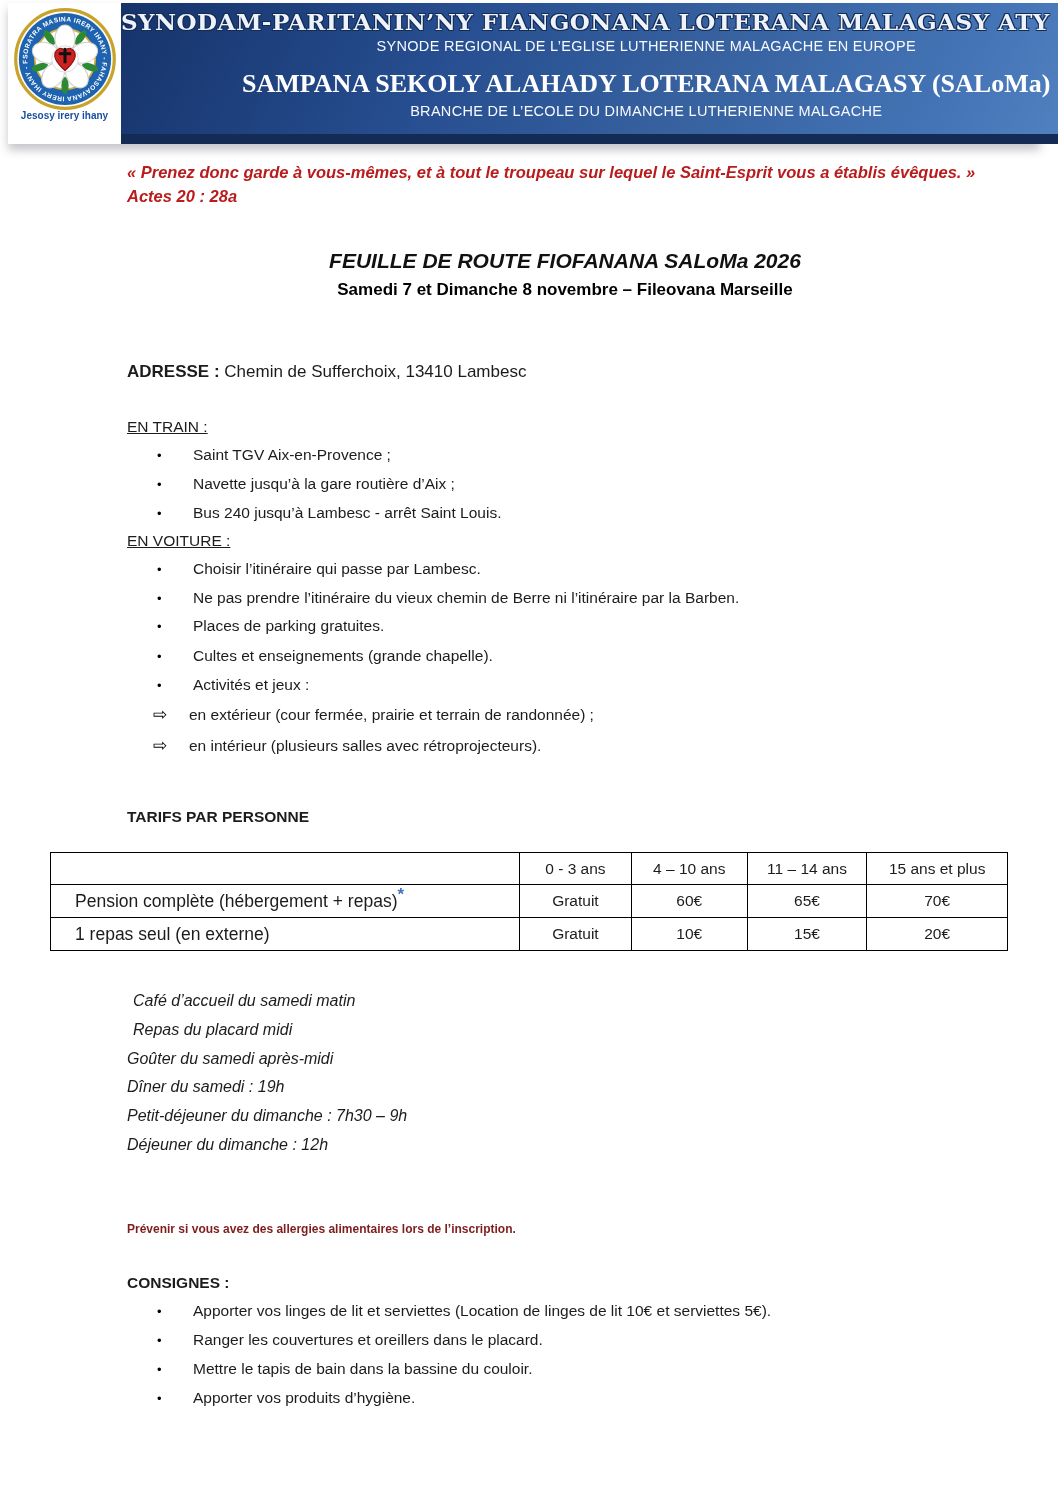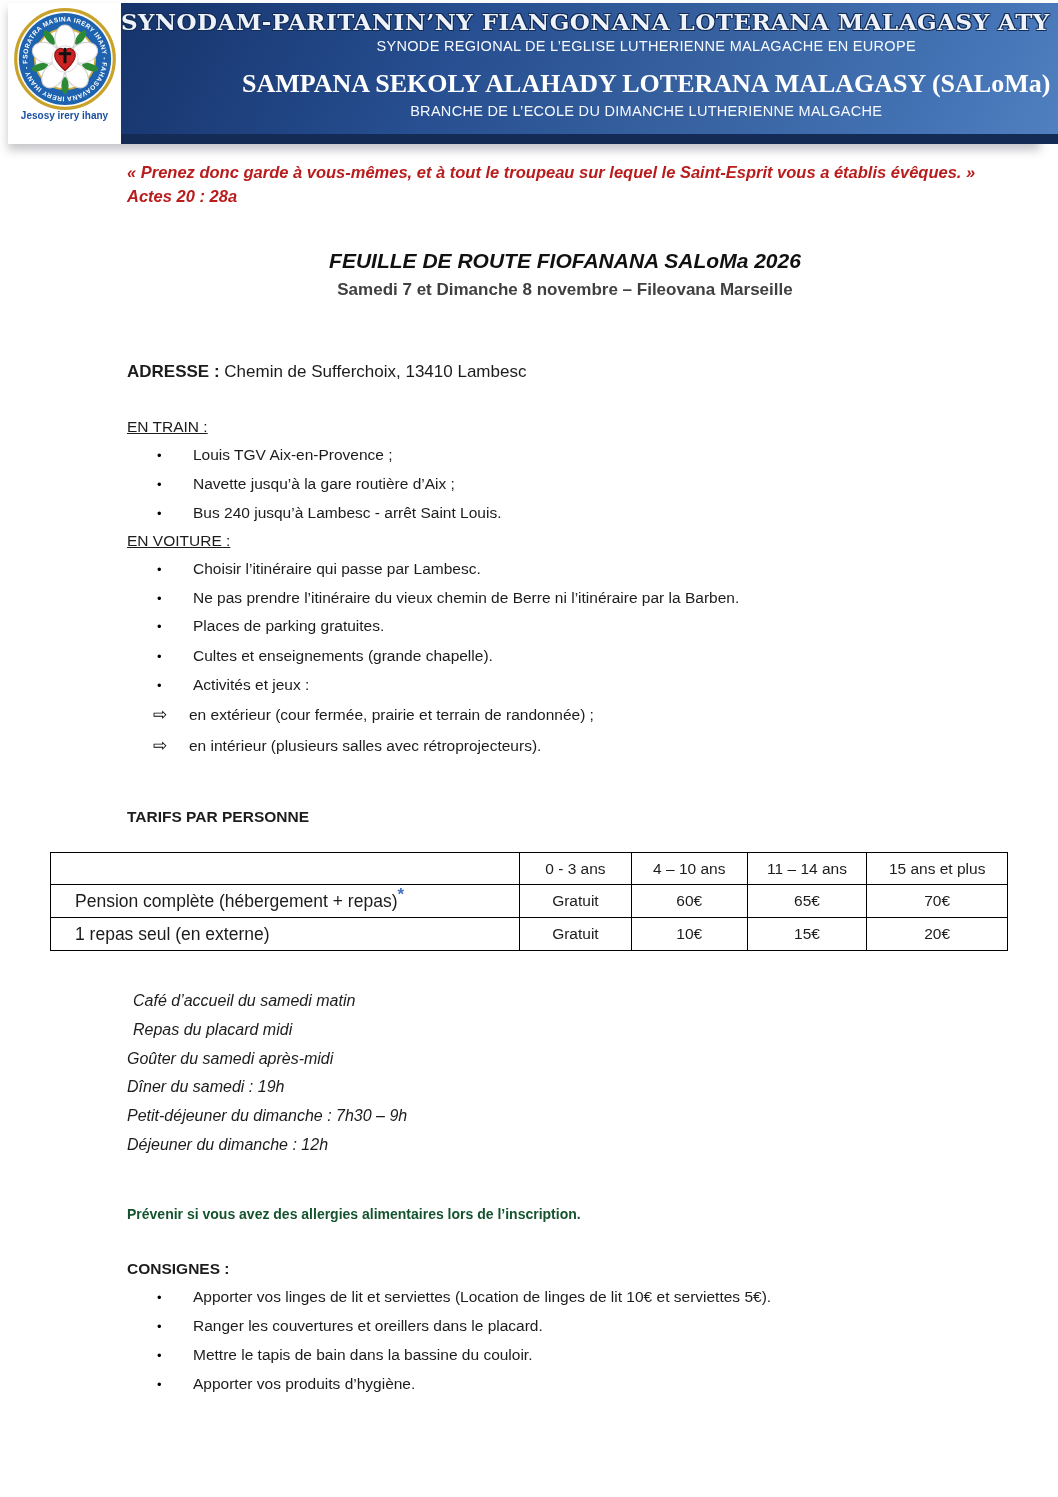--- a/index.html
+++ b/index.html
@@ -98,21 +98,21 @@
   .title-block { text-align: center; margin-top: 40px; }
   .doc-title {
     font-size: 21px;
     font-weight: bold;
     font-style: italic;
     color: #111;
   }
   .doc-subtitle {
     font-size: 17px;
     font-weight: bold;
-    color: #404040;
+    color: #000000;
     margin-top: 7px;
   }
 
   .address { margin-top: 62px; font-size: 17px; }
   .address b { font-weight: bold; }
 
   .sec-heading { font-size: 15.5px; margin-top: 36px; }
   .sec-heading.underlined { text-decoration: underline; }
   .sec-heading.bold { font-weight: bold; }
   .sec-heading.tight { margin-top: 2px; }
@@ -174,24 +174,24 @@
     font-weight: bold;
     font-style: normal;
     font-size: 21px;
     vertical-align: 3px;
     margin-left: -10px;
     margin-right: 1px;
   }
   .note-line.ind { padding-left: 6px; }
 
   .allergy {
-    margin-top: 46px;
-    font-size: 14px;
-    font-weight: bold;
-    color: #14532d;
+    margin-top: 62px;
+    font-size: 12px;
+    font-weight: bold;
+    color: #7f1d1d;
   }
 
   .consignes-heading { font-size: 15.5px; font-weight: bold; margin-top: 38px; }
 </style>
 </head>
 <body>
 
 <div class="page">
 
   <header class="banner">
@@ -252,21 +252,21 @@
       <div class="doc-title">FEUILLE DE ROUTE FIOFANANA SALoMa 2026</div>
       <div class="doc-subtitle">Samedi 7 et Dimanche 8 novembre – Fileovana Marseille</div>
     </div>
 
     <p class="address"><b>ADRESSE :</b> <span>Chemin de Sufferchoix, 13410 Lambesc</span></p>
 
     <div class="sec-heading underlined">EN TRAIN :</div>
     <ul class="bullets">
       <li>
           <span class="bullet-glyph">•</span>
-          <span>Louis TGV Aix-en-Provence ;</span>
+          <span>Saint TGV Aix-en-Provence ;</span>
         </li>
       <li>
           <span class="bullet-glyph">•</span>
           <span>Navette jusqu’à la gare routière d’Aix ;</span>
         </li>
       <li>
           <span class="bullet-glyph">•</span>
           <span>Bus 240 jusqu’à Lambesc - arrêt Saint Louis.</span>
         </li>
     </ul>

